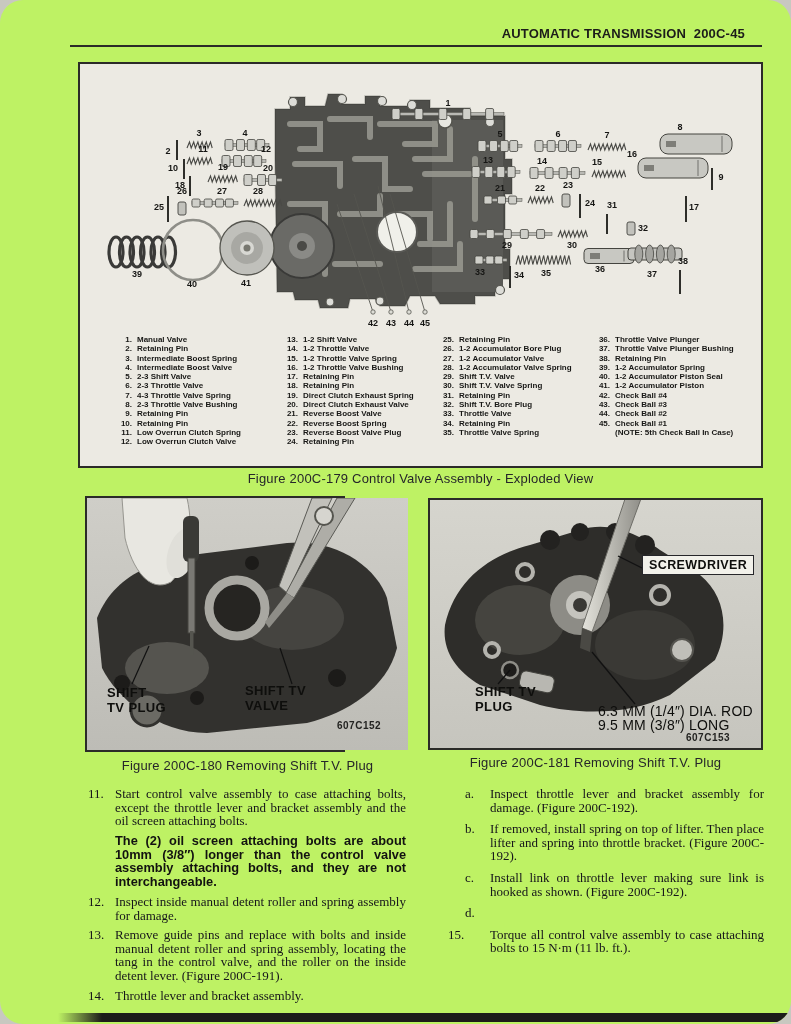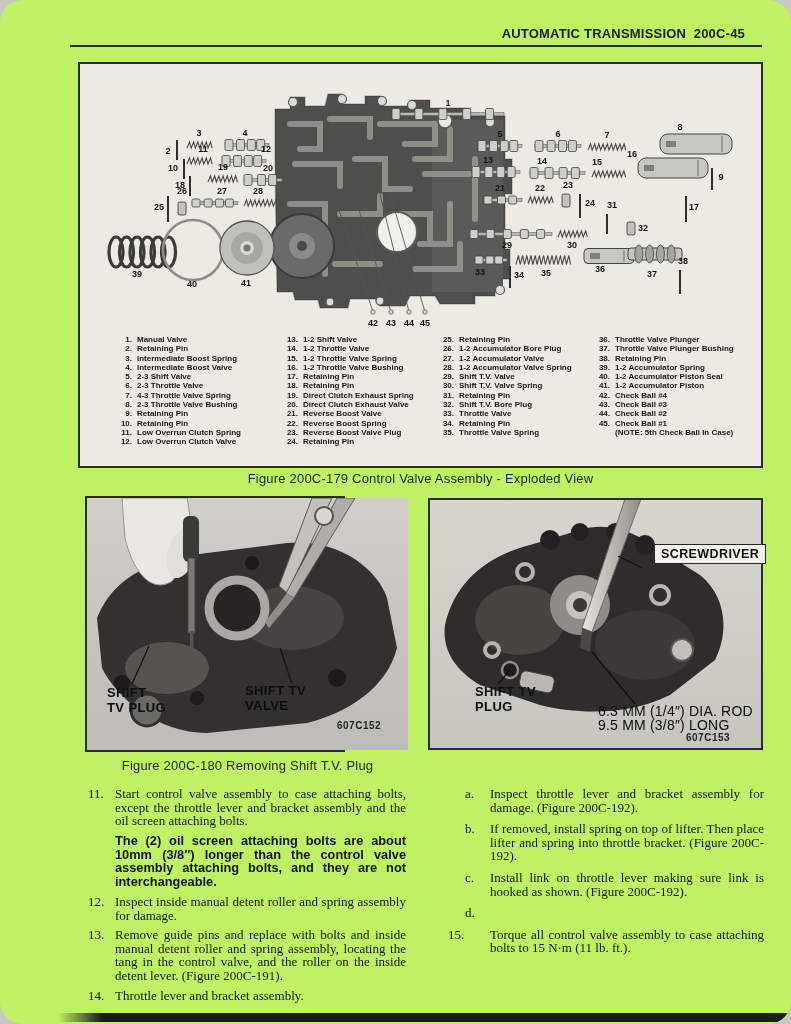--- a/index.html
+++ b/index.html
@@ -547,27 +547,28 @@
       <g>
         <polygon points="196,-4 212,-4 162,132 152,128" fill="url(#shaft)" stroke="#6e6d67" stroke-width="1"></polygon>
         <polygon points="152,128 162,132 160,152 150,148" fill="#4a4944"></polygon>
       </g>
       <g stroke="#111" stroke-width="1.3" fill="none">
         <path d="M212,68 L188,56"></path>
         <path d="M205,204 L162,152"></path>
         <path d="M68,184 L80,170"></path>
       </g>
     </svg>
-    <div class="screwdriver-tag" style="left:212px;top:44px;margin-left:12px;">SCREWDRIVER</div>
+    <div class="screwdriver-tag" style="left:212px;top:55px;">SCREWDRIVER</div>
     <div class="photo-label" style="left:45px;top:185px;">SHIFT TV
 PLUG</div>
     <div class="rod-label" style="left:168px;top:204px;">6.3 MM (1/4″) DIA. ROD
 9.5 MM (3/8″) LONG</div>
     <div class="photo-id" style="left:256px;top:232px;">607C153</div>
   </div>
+  <div class="fig-caption cap-181">Figure 200C-181 Removing Shift T.V. Plug</div>
 
   <div class="instr-col col-left" id="instr-left">
       <div class="instr-item">
         <div class="instr-num">11.</div>
         <div class="instr-text">Start control valve assembly to case attaching bolts, except the throttle lever and bracket assembly and the oil screen attaching bolts.</div>
       </div>
       <div class="instr-note">The (2) oil screen attaching bolts are about 10mm (3/8″) longer than the control valve assembly attaching bolts, and they are not interchangeable.</div>
       <div class="instr-item">
         <div class="instr-num">12.</div>
         <div class="instr-text">Inspect inside manual detent roller and spring assembly for damage.</div>

